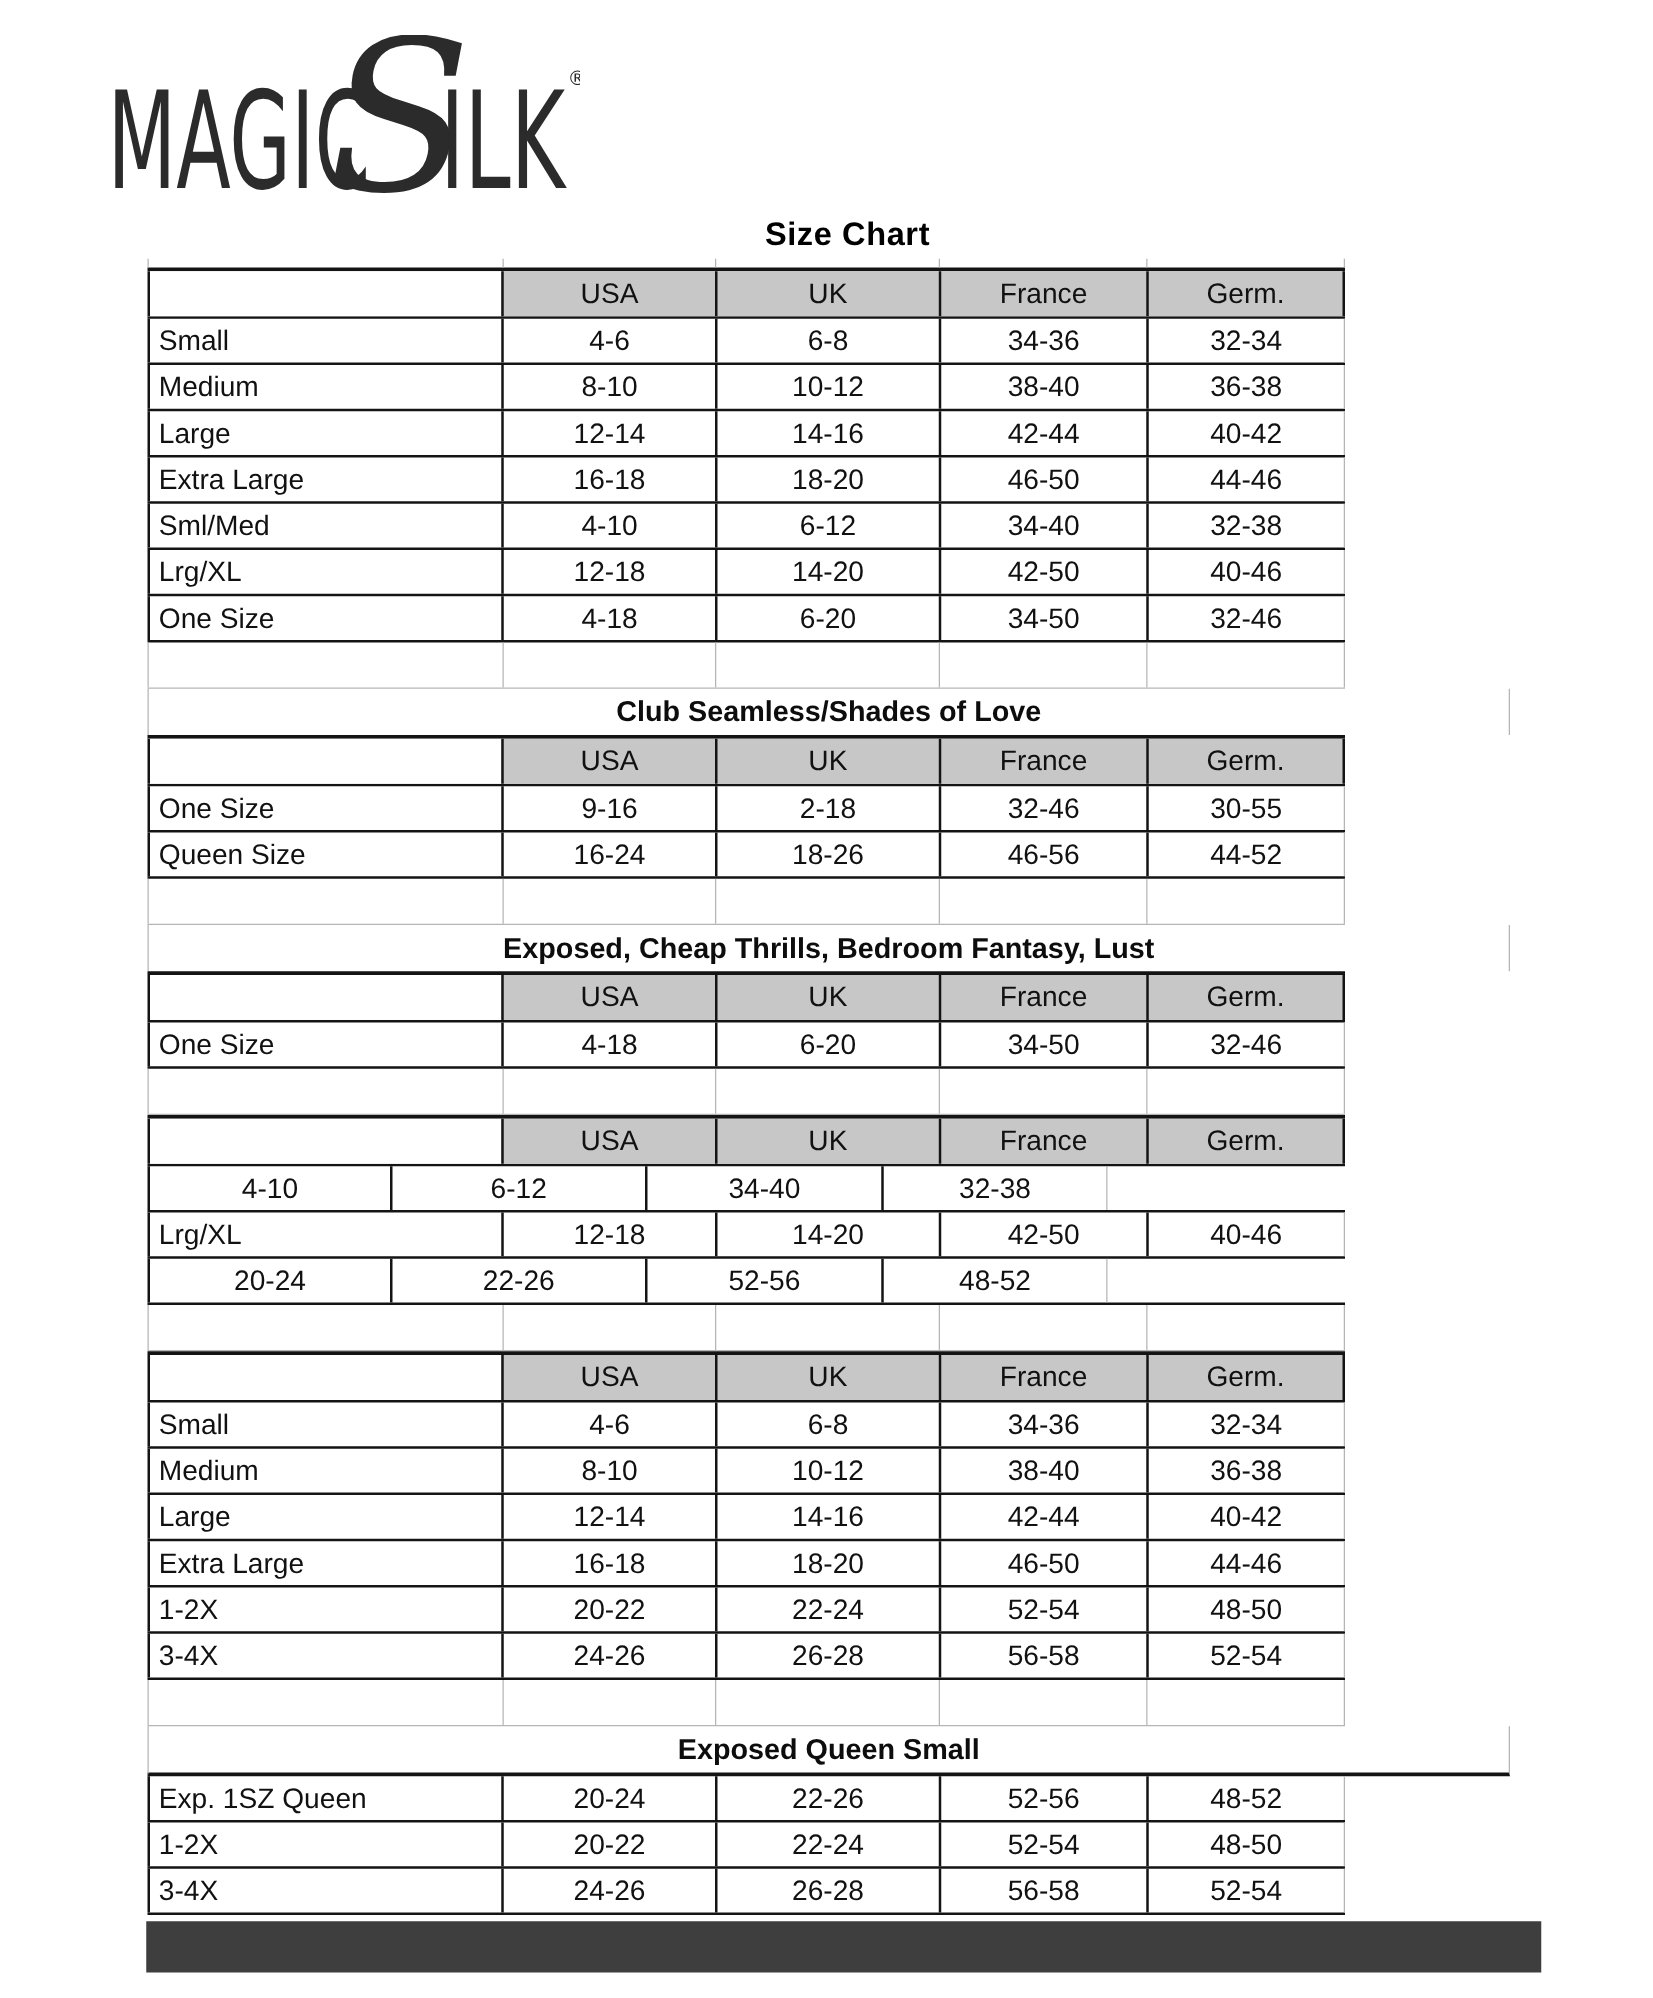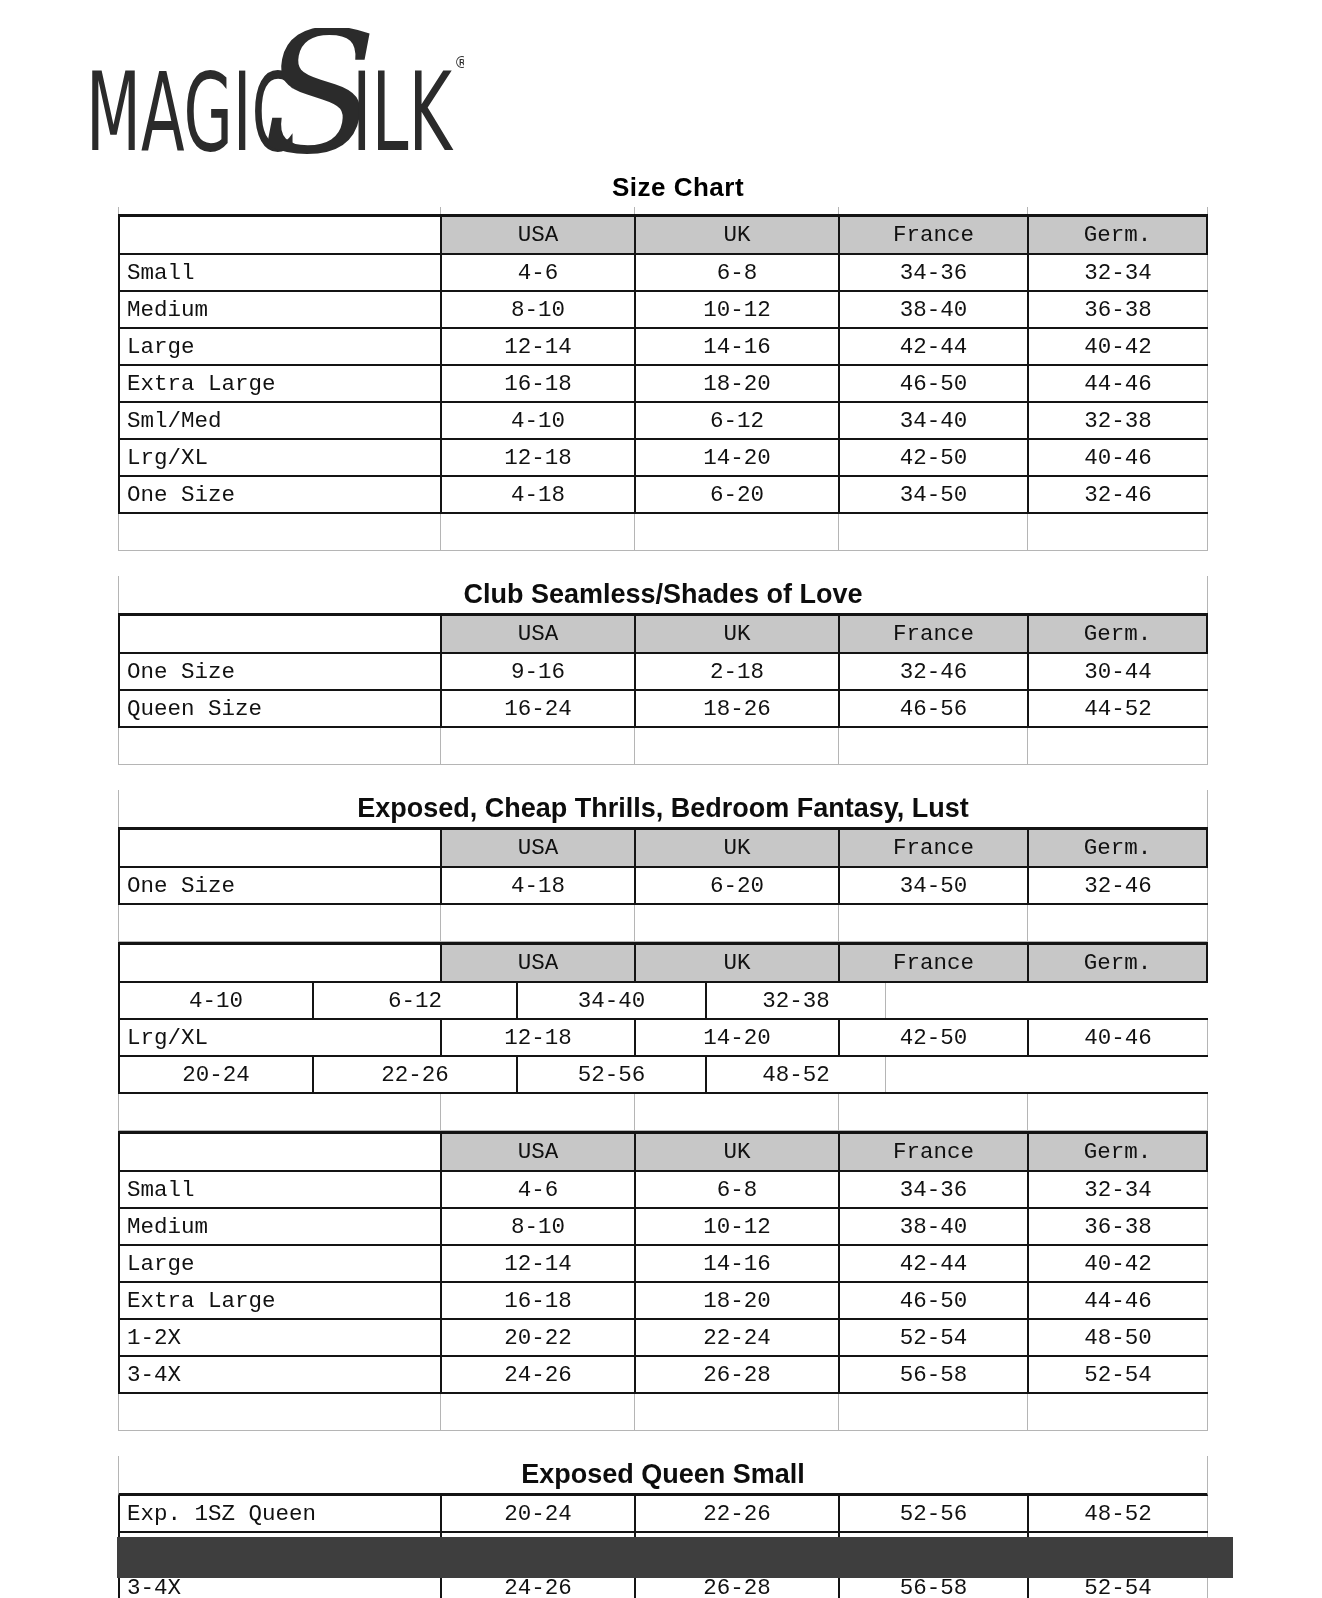--- a/index.html
+++ b/index.html
@@ -13,21 +13,21 @@
     font-family:"Liberation Sans",sans-serif;color:#111;
     position:relative;overflow:hidden;
   }
   .logo{position:absolute;left:84px;top:28px;}
   .page-title{
     position:absolute;left:118px;top:172px;width:1090px;box-sizing:border-box;
     text-align:center;padding-left:30px;
     font-size:26px;font-weight:600;color:#000000;letter-spacing:0.5px;
   }
   .size-table{position:absolute;left:118px;top:207px;width:1090px;}
-  .row{display:flex;box-sizing:border-box;width:1090px;font-family:Liberation Mono, monospace;}
+  .row{display:flex;box-sizing:border-box;width:958px;}
   .cell{
     box-sizing:border-box;display:flex;align-items:center;justify-content:center;
     font-size:22.5px;overflow:hidden;white-space:nowrap;
   }
   .c0{width:322px;justify-content:flex-start;padding-left:7px;}
   .c1{width:194px;}
   .c2{width:204px;}
   .c3{width:189px;}
   .c4{width:181px;}
   .pre-strip{height:7px;}
@@ -39,21 +39,21 @@
   .header-row .cell:last-child{border-right:2px solid var(--dark);}
   .data-row{height:37px;border-bottom:2px solid var(--dark);}
   .data-row .cell{border-left:2px solid var(--dark);}
   .data-row .cell:last-child{border-right:1px solid var(--faint);}
   .empty-row{height:37px;border-bottom:1px solid var(--faint);}
   .empty-row .cell{border-left:1px solid var(--faint);}
   .empty-row .cell:last-child{border-right:1px solid var(--faint);}
   .title-row{
     height:37px;border-left:1px solid var(--faint);border-right:1px solid var(--faint);
     align-items:center;justify-content:center;display:flex;
-    font-weight:700;font-size:27px;color:#0d0d0d;margin-top:25px;
+    font-weight:700;font-size:23px;color:#0d0d0d;
   }
   .title-row.thick-bottom{border-bottom:3px solid var(--dark);}
   .footer-bar{position:absolute;left:117px;top:1537px;width:1116px;height:41px;background:#3e3e3e;}
 </style>
 </head>
 <body>
 
 <div class="logo">
   <svg width="380" height="150" viewBox="0 0 380 150">
     <text x="2" y="122" font-size="108" textLength="210" lengthAdjust="spacingAndGlyphs" style="font-family:'DejaVu Sans',sans-serif;fill:#2b2b2b;">MAGIC</text>
@@ -142,21 +142,21 @@
       <div class="cell c1">USA</div>
       <div class="cell c2">UK</div>
       <div class="cell c3">France</div>
       <div class="cell c4">Germ.</div>
     </div>
     <div class="row data-row">
       <div class="cell c0">One Size</div>
       <div class="cell c1">9-16</div>
       <div class="cell c2">2-18</div>
       <div class="cell c3">32-46</div>
-      <div class="cell c4">30-44</div>
+      <div class="cell c4">30-55</div>
     </div>
     <div class="row data-row">
       <div class="cell c0">Queen Size</div>
       <div class="cell c1">16-24</div>
       <div class="cell c2">18-26</div>
       <div class="cell c3">46-56</div>
       <div class="cell c4">44-52</div>
     </div>
     <div class="row empty-row">
       <div class="cell c0"></div>

